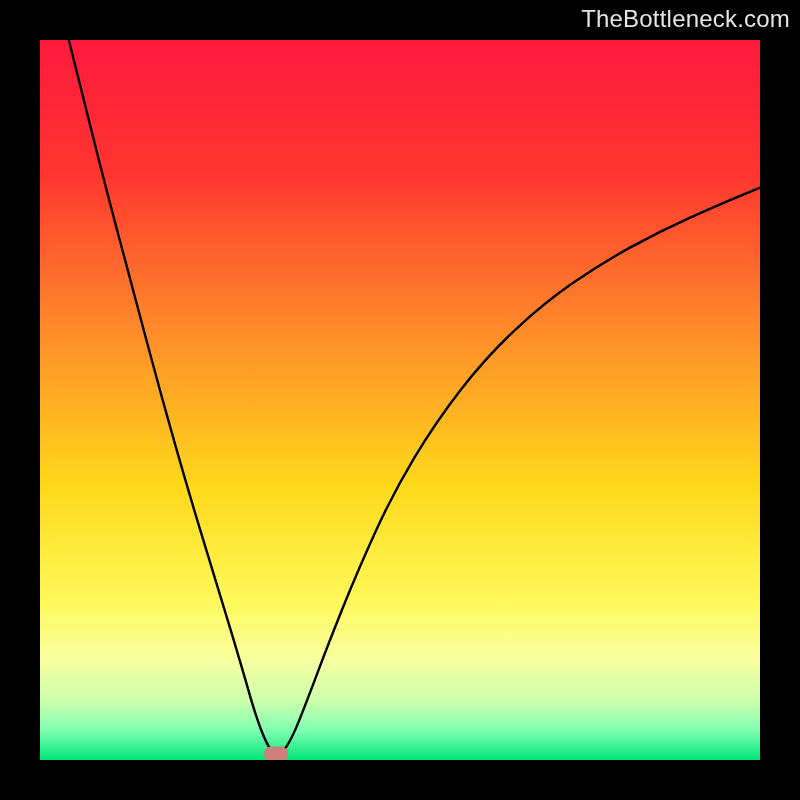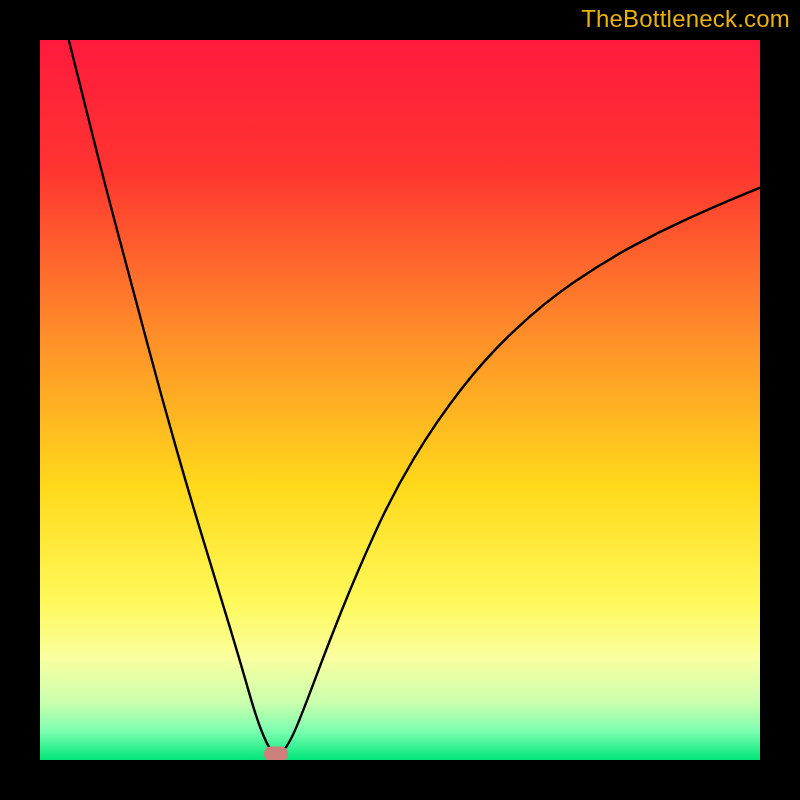--- a/index.html
+++ b/index.html
@@ -25,21 +25,21 @@
     top: 40px;
     width: 720px;
     height: 720px;
     overflow: hidden;
     
   }
   .watermark {
     position: absolute;
     top: 5px;
     right: 10px;
-    color: #eab308;
+    color: #e5e5e5;
     font-size: 24px;
     font-weight: 500;
     letter-spacing: 0.2px;
   }
   svg.curve {
     position: absolute;
     left: 0;
     top: 0;
     width: 720px;
     height: 720px;

